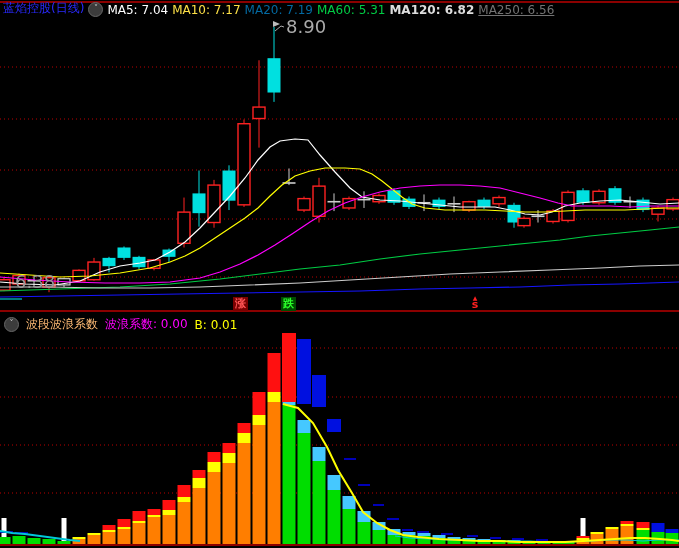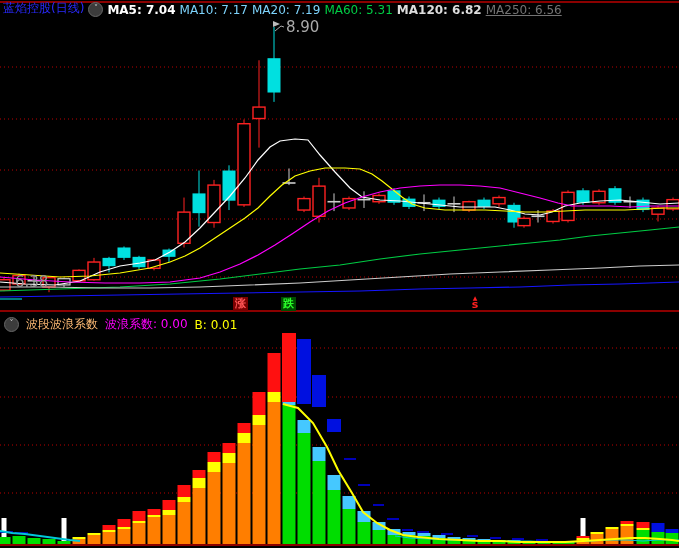--- a/index.html
+++ b/index.html
@@ -6,21 +6,21 @@
   body{width:679px;height:548px;position:relative;overflow:hidden;
        font-family:"DejaVu Sans","Liberation Sans",sans-serif;}
   #canvas{position:absolute;left:0;top:0;z-index:1;}
   .hdr{position:absolute;left:3px;top:2px;height:15px;display:flex;align-items:flex-end;
        gap:4px;font-size:12px;white-space:nowrap;z-index:3;}
   .subhdr{position:absolute;left:4px;top:317px;height:15px;display:flex;align-items:center;
        gap:7px;font-size:12px;white-space:nowrap;z-index:3;}
   .chev{width:13px;height:13px;border-radius:50%;background:#3c3c3c;border:1px solid #666;
         color:#cfcfcf;font-size:8px;line-height:12px;text-align:center;flex:0 0 auto;}
   .lbl{letter-spacing:0px;}
-  .anno{position:absolute;z-index:3;font-size:15px;line-height:12px;}
+  .anno{position:absolute;z-index:3;font-size:18px;line-height:12px;}
   .badge{position:absolute;z-index:3;width:15px;height:14px;font-size:11px;line-height:14px;
          text-align:center;font-weight:bold;}
   .smark{position:absolute;z-index:3;width:14px;text-align:center;color:#ff2020;}
   .smark .tri{display:block;font-size:6px;line-height:5px;}
   .smark .sch{display:block;font-size:11px;line-height:9px;font-weight:bold;}
 </style>
 </head>
 <body>
 
 <svg id="canvas" width="679" height="548">
@@ -258,23 +258,23 @@
     <polygon points="273,21 280,24 273,27" fill="#bbb"></polygon>
     <polyline points="275,31 281,26 284,27" fill="none" stroke="#aaa" stroke-width="1"></polyline>
     <line x1="0" y1="2" x2="679" y2="2" stroke="#8b0000" stroke-width="2"></line>
     <line x1="0" y1="311" x2="679" y2="311" stroke="#8b0000" stroke-width="2"></line>
     <line x1="0" y1="545" x2="679" y2="545" stroke="#8b0000" stroke-width="2"></line>
   </svg>
 
 <div class="hdr">
   <span class="lbl" style="color: rgb(42, 42, 255);">蓝焰控股(日线)</span>
   <span class="chev">˅</span>
-  <span class="lbl" style="color: rgb(255, 255, 255); font-weight: bold;">MA5: 7.04</span>
-  <span class="lbl" style="color: #7dd3fc;">MA10: 7.17</span>
-  <span class="lbl" style="color: #7dd3fc;">MA20: 7.19</span>
+  <span class="lbl" style="color: rgb(255, 255, 255);">MA5: 7.04</span>
+  <span class="lbl" style="color: #fde047;">MA10: 7.17</span>
+  <span class="lbl" style="color: #0369a1;">MA20: 7.19</span>
   <span class="lbl" style="color: rgb(0, 204, 68);">MA60: 5.31</span>
   <span class="lbl" style="color: rgb(221, 221, 221); font-weight: bold;">MA120: 6.82</span>
   <span class="lbl" style="color: #737373; text-decoration: underline;">MA250: 6.56</span>
 </div>
 
 <div class="anno" style="left: 286px; top: 21px; color: rgb(170, 170, 170);">8.90</div>
 <div class="anno" style="left: 15px; top: 276px; color: rgb(153, 153, 153);">6.38</div>
 <div class="badge" style="left: 233px; top: 297px; background: rgb(122, 0, 0); color: rgb(255, 85, 85);">涨</div>
 <div class="badge" style="left: 281px; top: 297px; background: rgb(0, 77, 0); color: rgb(42, 255, 42);">跌</div>
 <div class="smark" style="left:468px;top:295px;">

